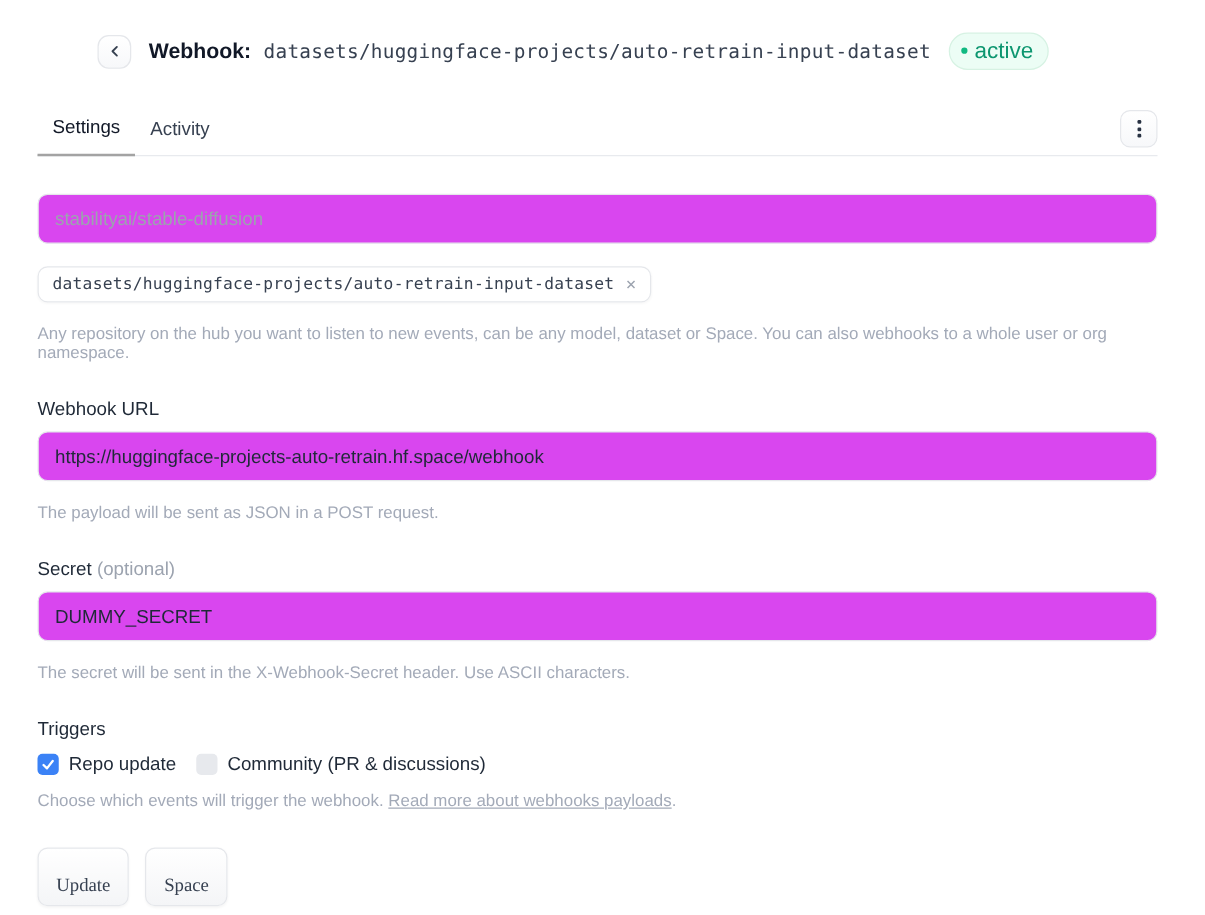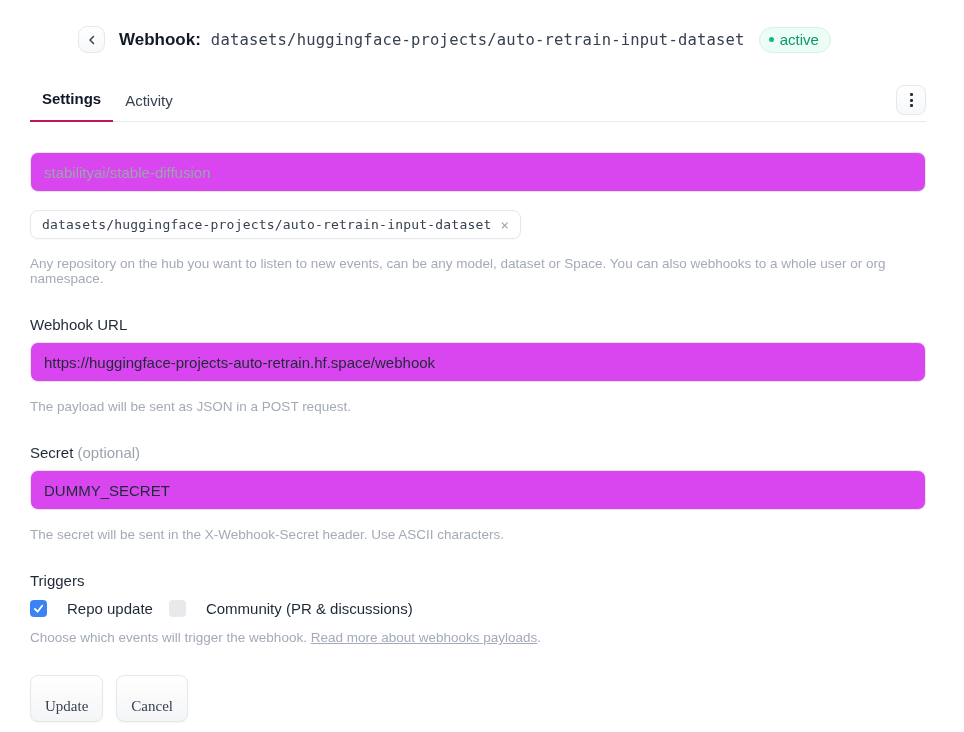--- a/index.html
+++ b/index.html
@@ -24,35 +24,35 @@
   .back-btn svg { display: block; }
   .header-title { font-size: 17px; font-weight: 700; color: #111827; margin-left: 4px; }
   .header-path {
     font-family: "DejaVu Sans Mono", "Liberation Mono", monospace;
     font-size: 15.5px; color: #374151; letter-spacing: 0.2px;
   }
   .status-badge {
     display: inline-flex; align-items: center; gap: 6px;
     background: #ecfdf5; border: 1px solid #d6f2e3;
     border-radius: 9999px; padding: 3px 11px 4px 9px;
-    font-size: 15px; color: #0d9670; margin-left: 4px;
+    font-size: 18px; color: #0d9670; margin-left: 4px;
   }
   .status-dot { width: 5px; height: 5px; border-radius: 50%; background: #10b981; }
 
   
   .tabbar {
     position: relative; margin-top: 29px;
     border-bottom: 1px solid #e8eaee;
     display: flex; align-items: flex-end;
   }
   .tab {
     padding: 8px 12px 13px 12px; font-size: 15px; color: #374151;
     cursor: pointer; position: relative; margin-bottom: -1px;
   }
-  .tab.active { color: #111827; font-weight: 700; border-bottom: 2px solid #be185d; }
+  .tab.active { color: #111827; font-weight: 400; border-bottom: 2px solid #a3a3a3; }
   .kebab-btn {
     position: absolute; right: 0; bottom: 6px;
     width: 30px; height: 30px;
     border: 1px solid #e5e7eb; border-radius: 8px;
     background: linear-gradient(to bottom, #ffffff, #f7f8fa);
     display: inline-flex; flex-direction: column; align-items: center; justify-content: center;
     gap: 2.5px; cursor: pointer;
   }
   .kebab-dot { width: 3px; height: 3px; border-radius: 1px; background: #273142; }
 
@@ -76,21 +76,21 @@
     margin-top: 18px; padding: 6px 11px;
     border: 1px solid #e5e7eb; border-radius: 8px;
     box-shadow: 0 1px 2px rgba(0,0,0,0.03);
     font-family: "DejaVu Sans Mono", "Liberation Mono", monospace;
     font-size: 13px; color: #374151; letter-spacing: 0.2px;
   }
   .chip-close { color: #9ca3af; font-size: 14px; cursor: pointer; line-height: 1; }
 
   
   .trigger-row { display: flex; align-items: center; gap: 16px; margin-top: 11px; }
-  .trigger-option { display: flex; align-items: center; gap: 20px; cursor: pointer; }
+  .trigger-option { display: flex; align-items: center; gap: 8px; cursor: pointer; }
   .checkbox {
     width: 17px; height: 17px; border-radius: 4px;
     background: #e7e9ed; display: inline-flex;
     align-items: center; justify-content: center; flex: 0 0 auto;
   }
   .checkbox.checked { background: #3b82f6; }
   .checkbox svg { display: none; }
   .checkbox.checked svg { display: block; }
   .trigger-label { font-size: 15px; color: #1f2937; }
   .triggers-help { margin-top: 13px; }
@@ -179,16 +179,16 @@
         <span class="trigger-label">Community (PR &amp; discussions)</span>
       </label>
     </div>
     <div class="help-text triggers-help">
       <span>Choose which events will trigger the webhook. </span><span class="help-link">Read more about webhooks payloads</span><span>.</span>
     </div>
   </div>
 
   <div class="actions">
     <button class="btn">Update</button>
-    <button class="btn">Cancel</button>
+    <button class="btn">Space</button>
   </div>
 
 </div>
 
 </body></html>

